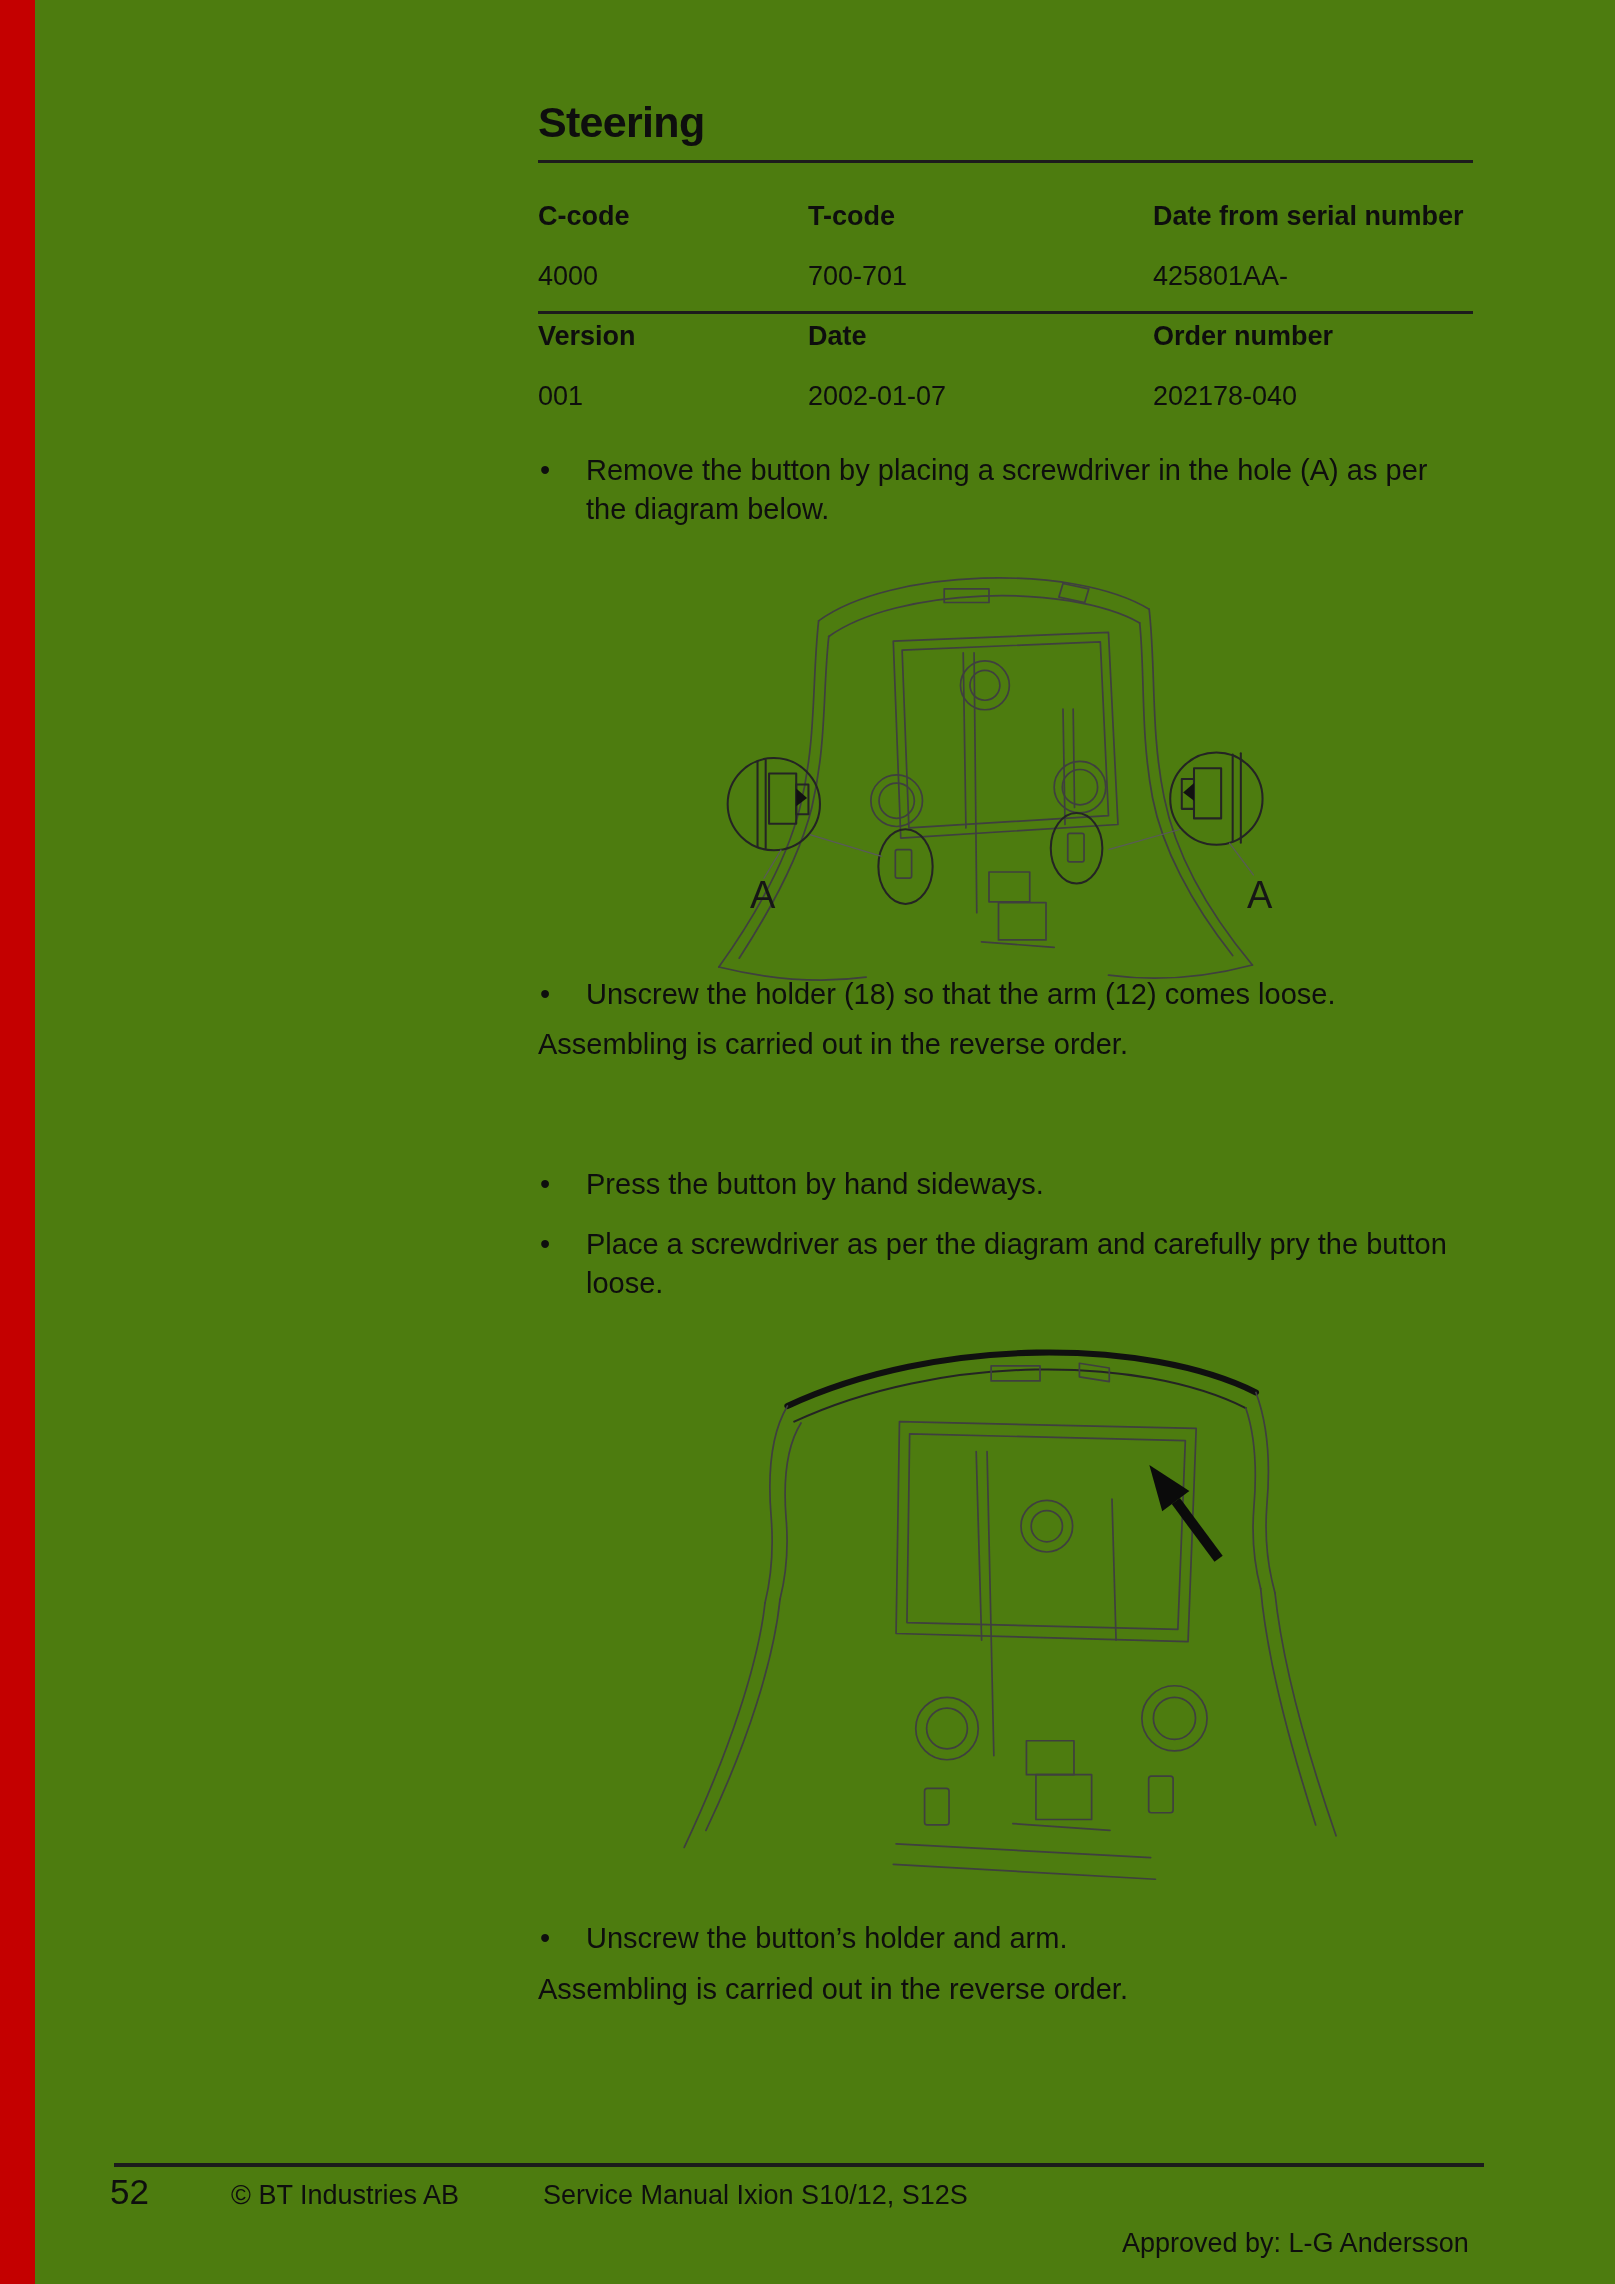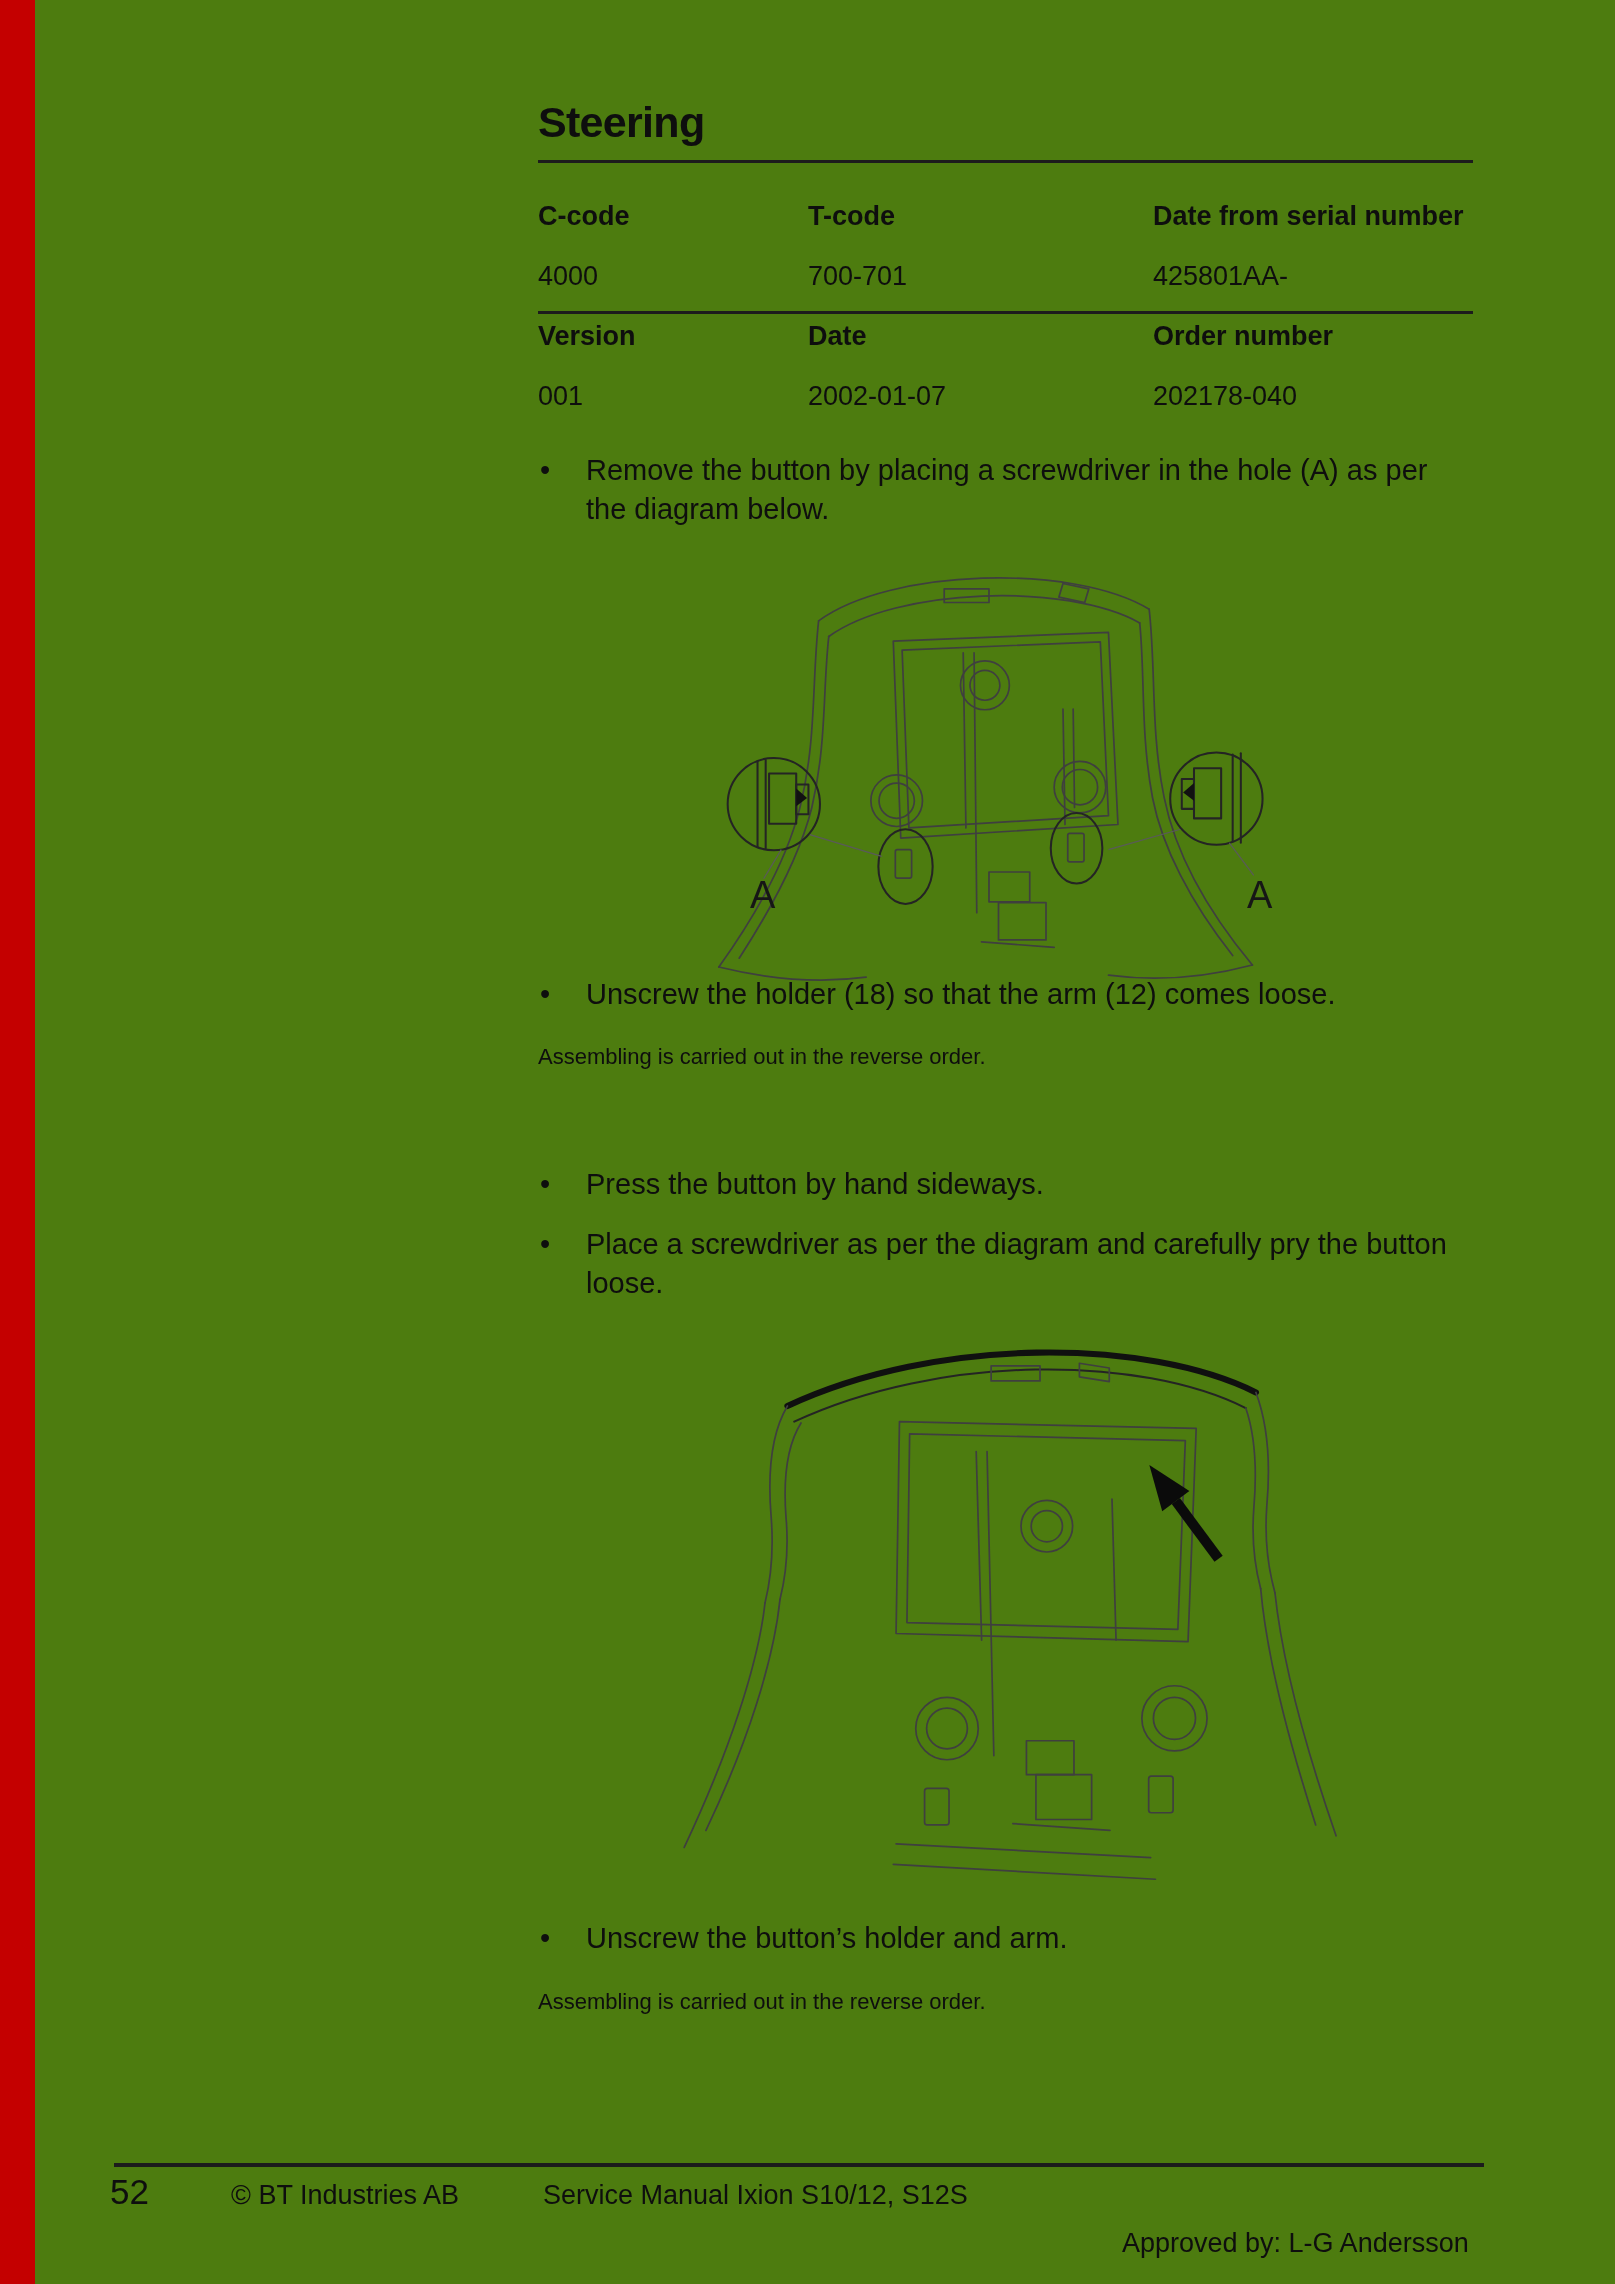--- a/index.html
+++ b/index.html
@@ -47,21 +47,21 @@
     font-size:29px;line-height:39px;
   }
   .bullet .btxt{flex:1 1 auto;max-width:877px;}
   .b1{top:451px;}
   .b2{top:975px;}
   .b3{top:1165px;}
   .b4{top:1225px;}
   .b5{top:1919px;}
   .note{
     left:538px;width:910px;
-    font-size:22px;line-height:39px;margin-top:12px;
+    font-size:29px;line-height:39px;
   }
   .n1{top:1025px;}
   .n2{top:1970px;}
   .diagram{position:absolute;}
   .d1{left:693px;top:536px;width:611px;height:448px;}
   .d2{left:672px;top:1321px;width:679px;height:591px;}
   .diagram svg{display:block;width:100%;height:100%;}
   .draw{stroke:#3f3f3f;fill:none;stroke-width:2.5;stroke-linecap:round;stroke-linejoin:round;}
   .draw-strong{stroke:#242424;fill:none;stroke-width:3;stroke-linecap:round;stroke-linejoin:round;}
   .draw-thin{stroke:#5a5a5a;fill:none;stroke-width:1.8;}

